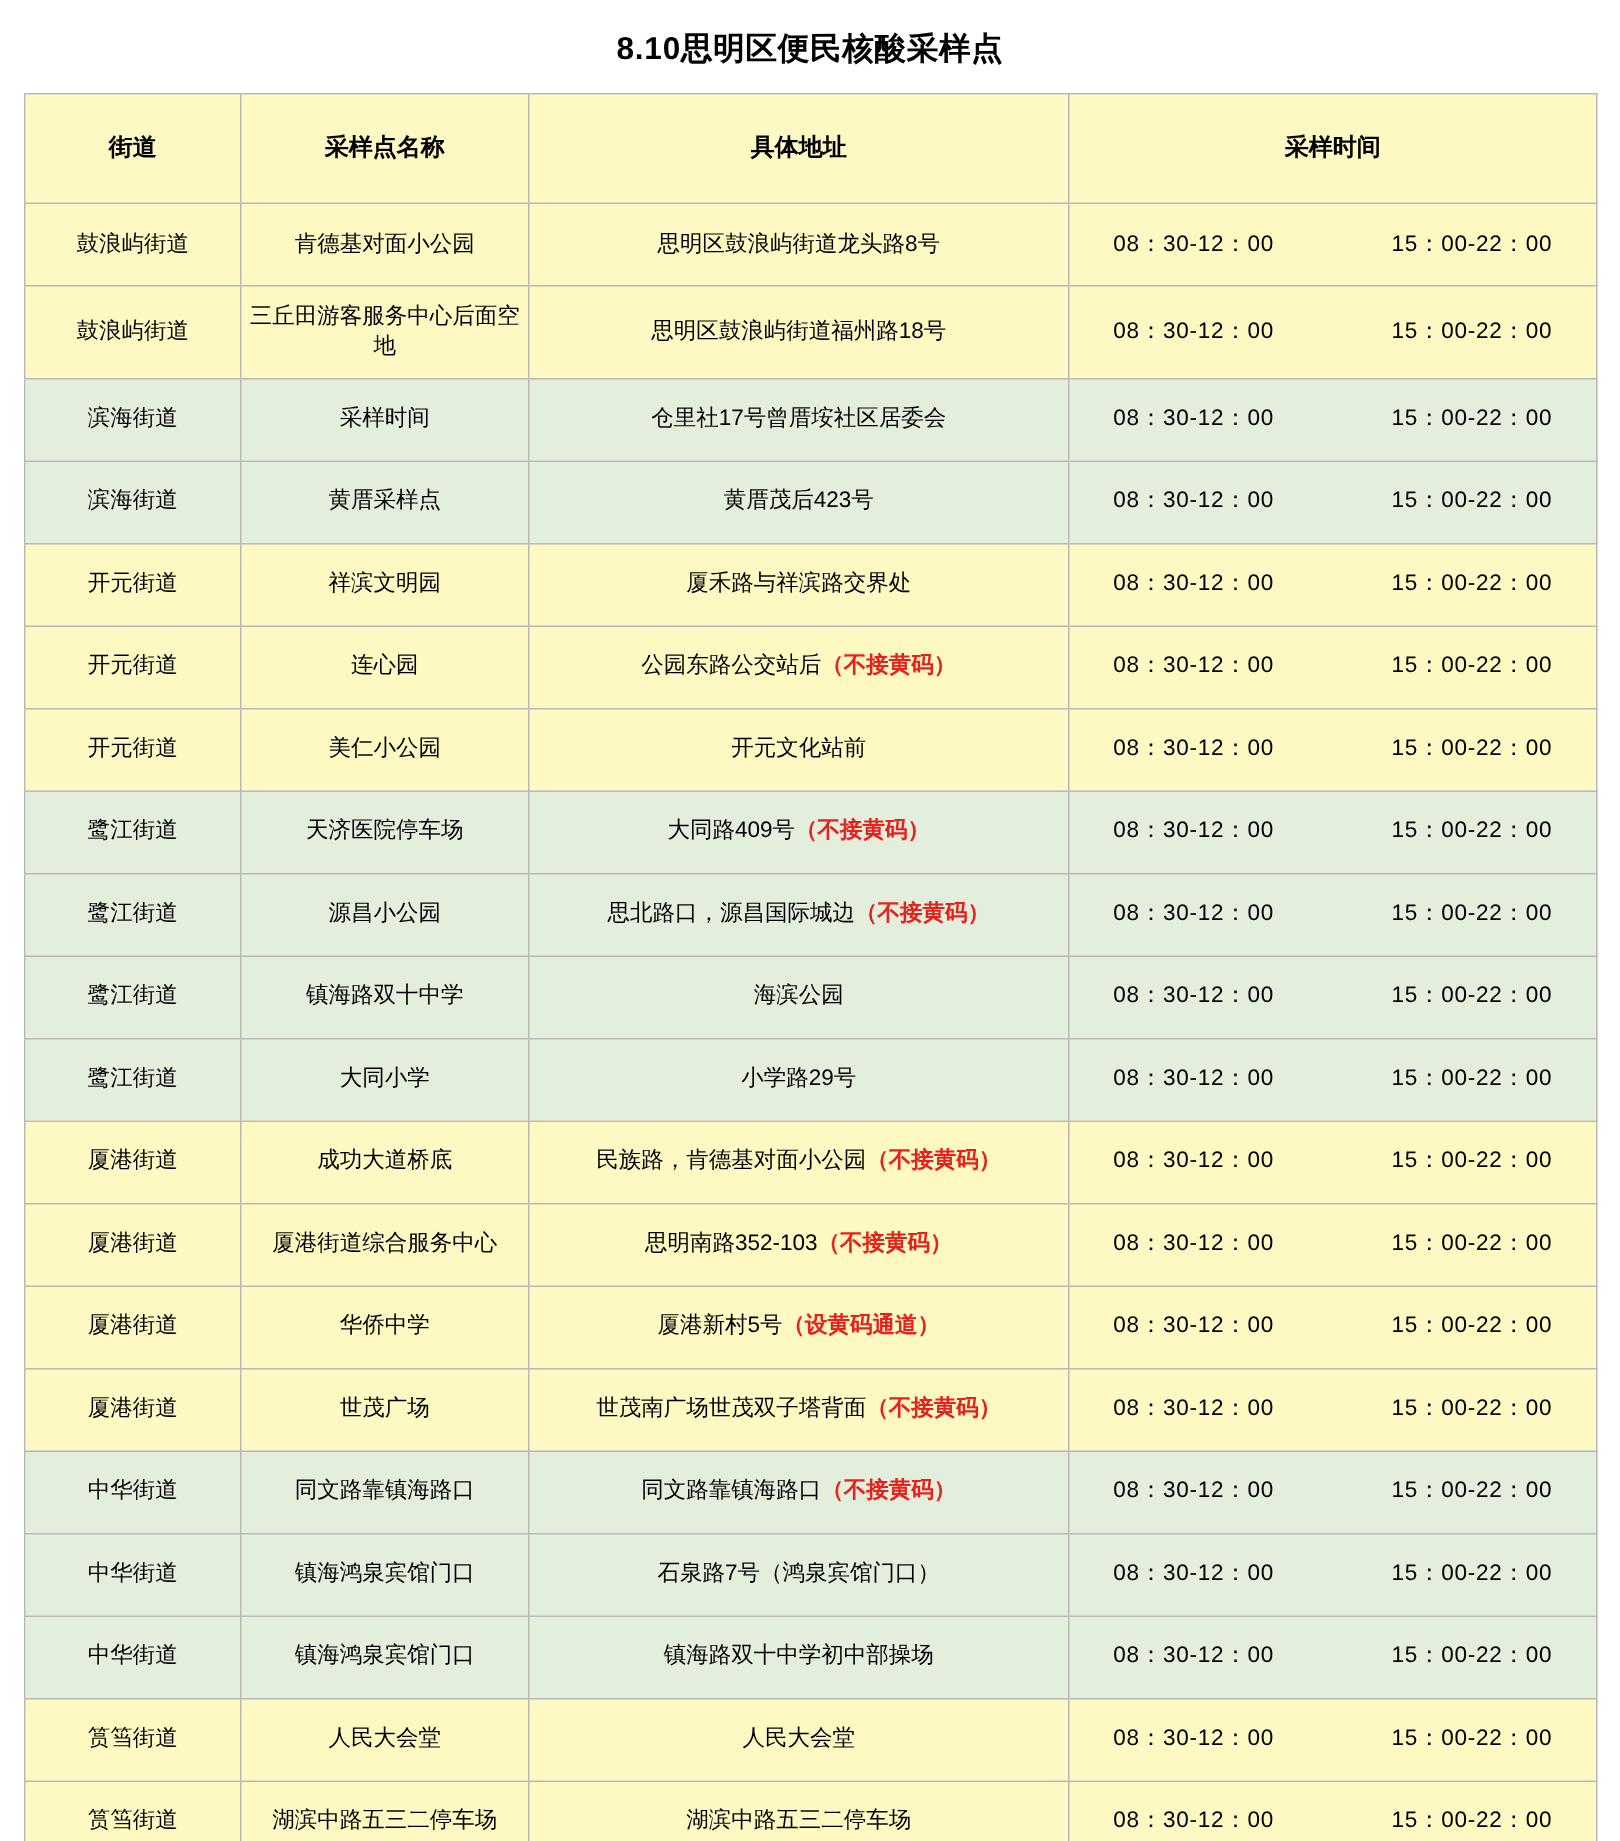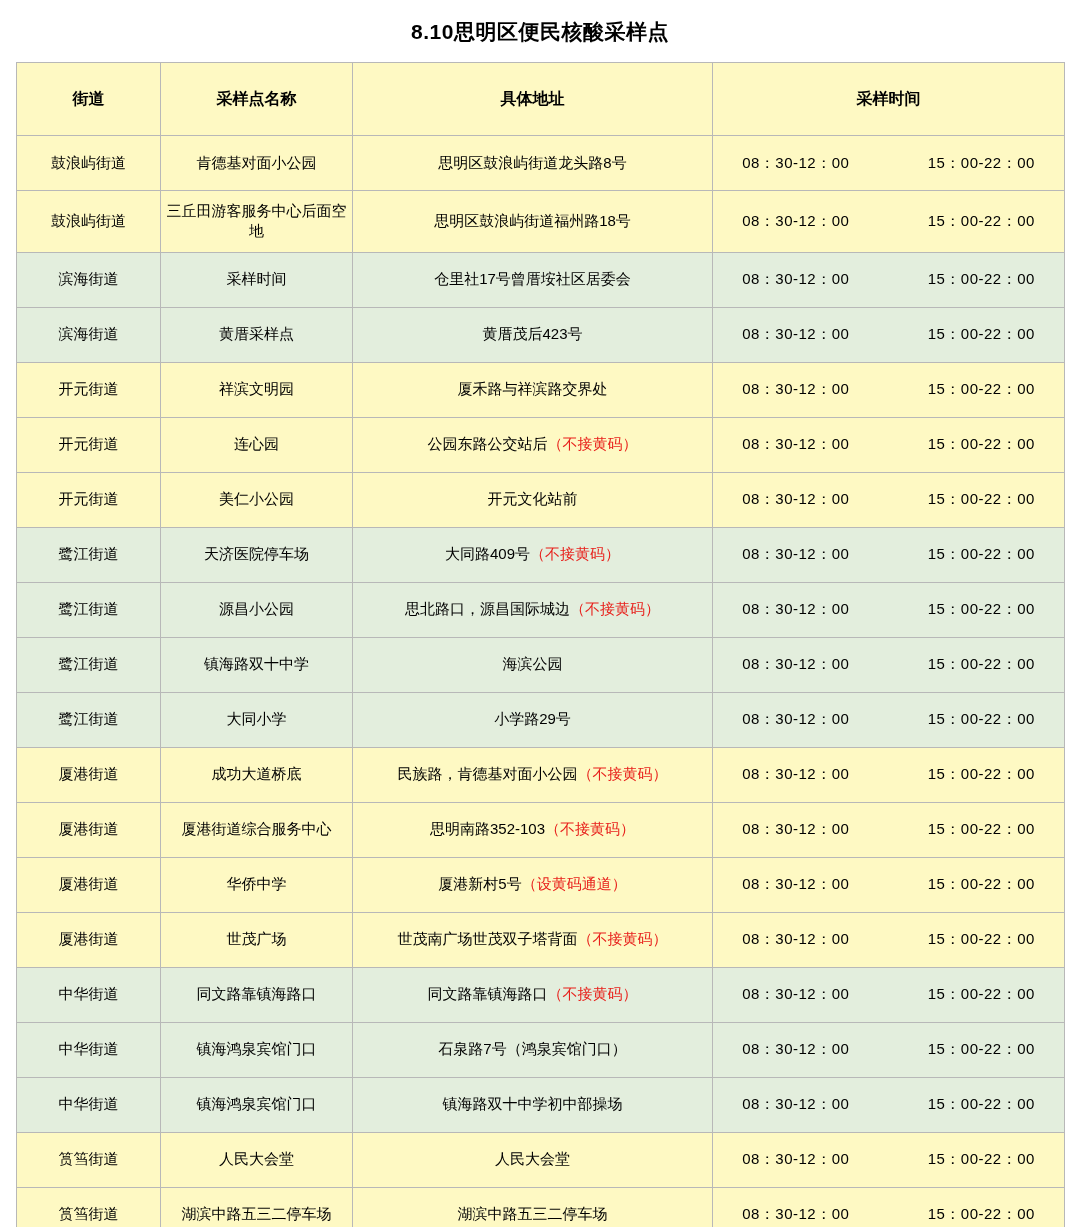--- a/index.html
+++ b/index.html
@@ -57,20 +57,21 @@
     margin-left: 17px;
   }
   tbody tr.row-plain td {
     background: #fef9c3;
   }
   tbody tr td {
     height: 34px;
   }
   .note-red {
     color: #e8211c;
+    font-weight: bold;
   }
   .time-cell {
     display: flex;
     justify-content: space-around;
     align-items: center;
     font-size: 15px;
     letter-spacing: 0.5px;
     gap: 28px;
   }
   .time-cell span {

